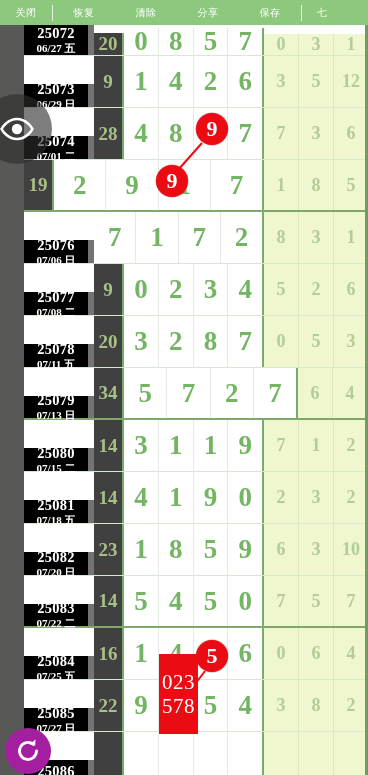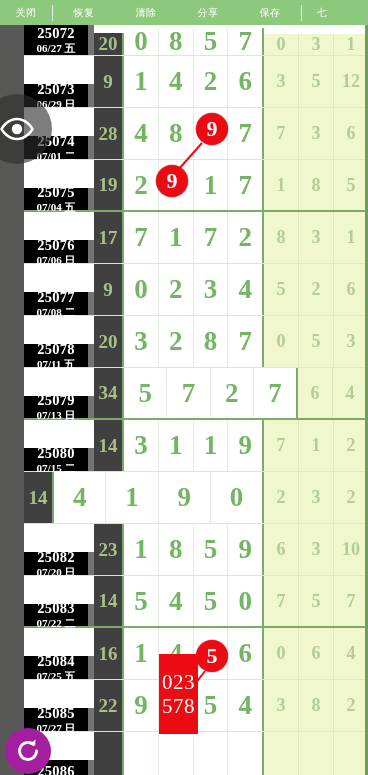--- a/index.html
+++ b/index.html
@@ -265,39 +265,34 @@
       <div class="c c-sum">28</div>
       <div class="c c-num">4</div>
       <div class="c c-num">8</div>
       <div class="c c-num">9</div>
       <div class="c c-num last">7</div>
       <div class="c c-tail">7</div>
       <div class="c c-tail">3</div>
       <div class="c c-tail last">6</div>
     </div>
     <div class="row grp">
-      <div class="c c-label">
-        <div class="lbl-id">25075</div>
-        <div class="lbl-date">07/04 五</div>
-      </div>
       <div class="c c-sum">19</div>
       <div class="c c-num">2</div>
       <div class="c c-num">9</div>
       <div class="c c-num">1</div>
       <div class="c c-num last">7</div>
       <div class="c c-tail">1</div>
       <div class="c c-tail">8</div>
       <div class="c c-tail last">5</div>
     </div>
     <div class="row">
       <div class="c c-label">
         <div class="lbl-id">25076</div>
         <div class="lbl-date">07/06 日</div>
       </div>
-      <div class="c c-sum">17</div>
       <div class="c c-num">7</div>
       <div class="c c-num">1</div>
       <div class="c c-num">7</div>
       <div class="c c-num last">2</div>
       <div class="c c-tail">8</div>
       <div class="c c-tail">3</div>
       <div class="c c-tail last">1</div>
     </div>
     <div class="row">
       <div class="c c-label">
@@ -348,20 +343,24 @@
       <div class="c c-sum">14</div>
       <div class="c c-num">3</div>
       <div class="c c-num">1</div>
       <div class="c c-num">1</div>
       <div class="c c-num last">9</div>
       <div class="c c-tail">7</div>
       <div class="c c-tail">1</div>
       <div class="c c-tail last">2</div>
     </div>
     <div class="row">
+      <div class="c c-label">
+        <div class="lbl-id">25081</div>
+        <div class="lbl-date">07/18 五</div>
+      </div>
       <div class="c c-sum">14</div>
       <div class="c c-num">4</div>
       <div class="c c-num">1</div>
       <div class="c c-num">9</div>
       <div class="c c-num last">0</div>
       <div class="c c-tail">2</div>
       <div class="c c-tail">3</div>
       <div class="c c-tail last">2</div>
     </div>
     <div class="row">

